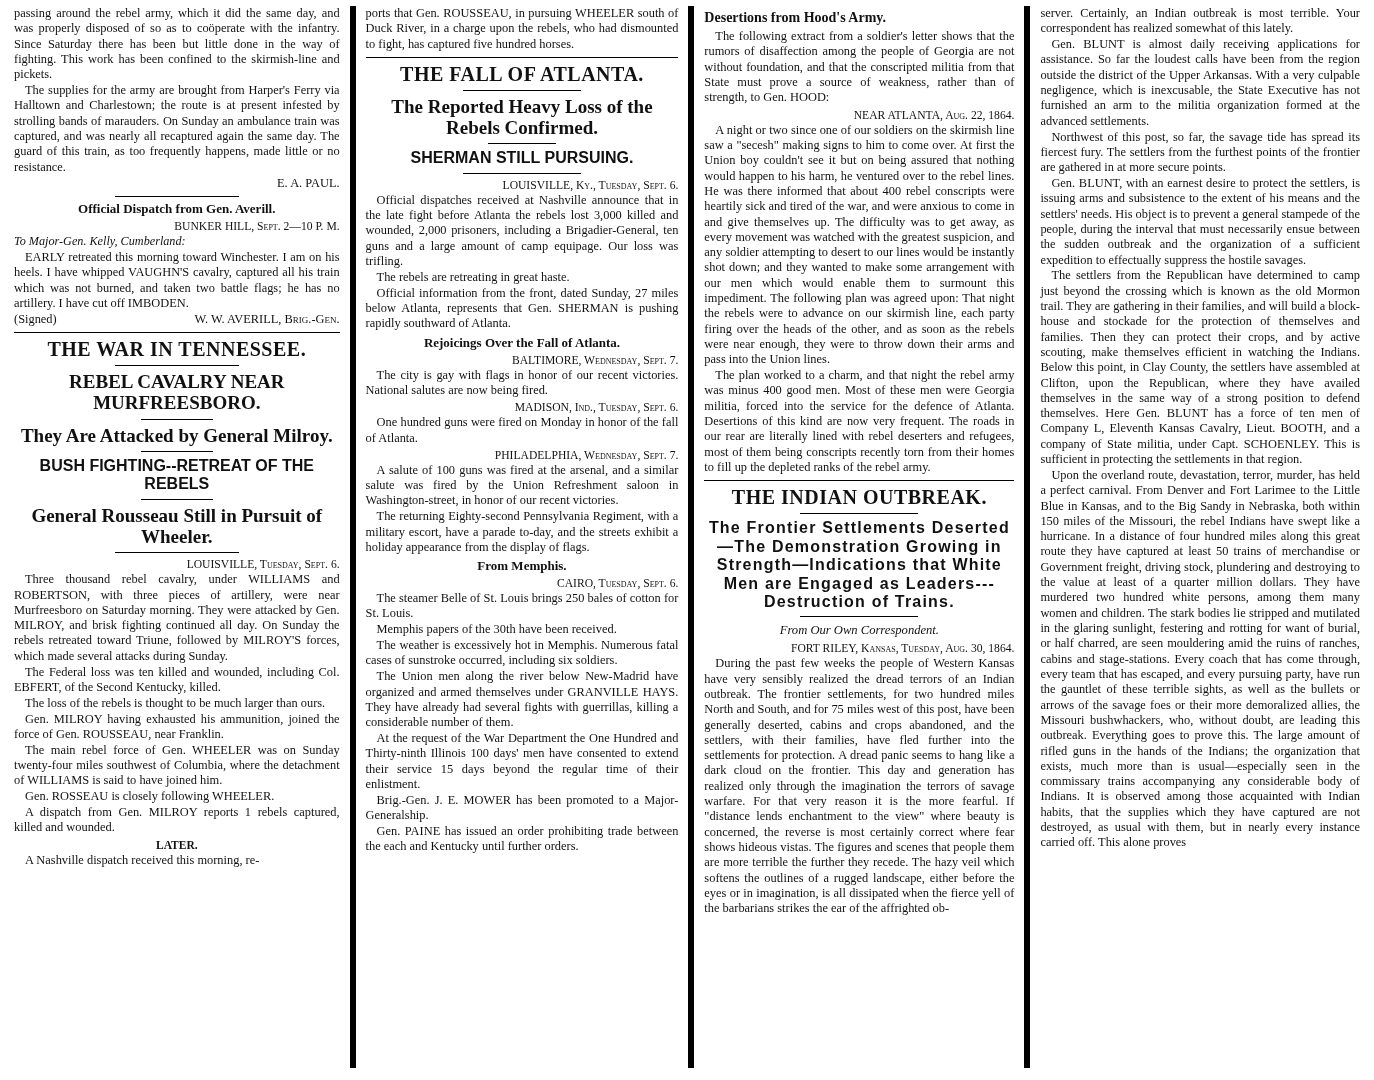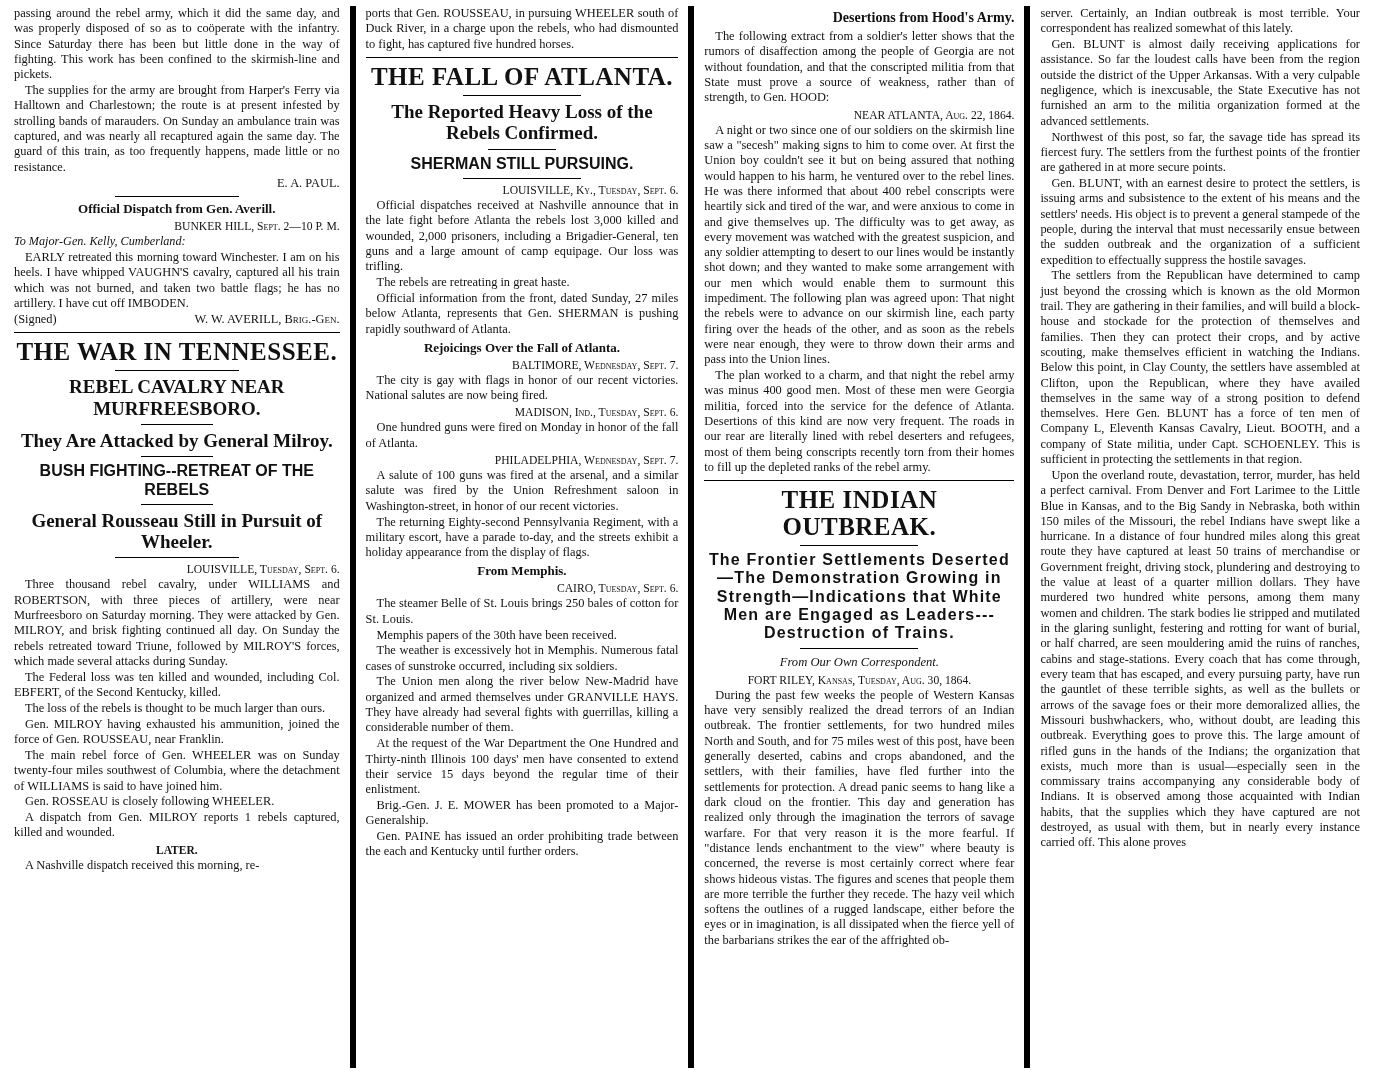--- a/index.html
+++ b/index.html
@@ -62,21 +62,21 @@
     justify-content: space-between;
   }
 
   .dateline {
     text-align: right;
     font-size: 11.6px;
     font-variant: small-caps;
     margin: 3px 0 1px 0;
   }
   .dateline-l {
-    text-align: center;
+    text-align: right;
     font-size: 11.6px;
     font-variant: small-caps;
     margin: 2px 0 1px 0;
   }
   .addressee {
     font-size: 12.2px;
     font-style: italic;
     margin: 1px 0 1px 0;
   }
   .correspondent {
@@ -93,42 +93,42 @@
     width: 100%;
   }
   .rule.short { width: 38%; }
   .rule.tiny { width: 22%; }
 
   
   h1.hl {
     text-align: center;
     font-family: "Liberation Serif", serif;
     font-weight: bold;
-    font-size: 25px;
+    font-size: 20px;
     letter-spacing: 0.5px;
     margin: 6px 0 4px 0;
     line-height: 1.05;
   }
   h2.hl {
     text-align: center;
     font-family: "Liberation Serif", serif;
     font-weight: bold;
     font-size: 19px;
     margin: 5px 0 4px 0;
     line-height: 1.12;
   }
   h3.hl {
     text-align: center;
     font-weight: bold;
     font-size: 16px;
     margin: 5px 0 3px 0;
     line-height: 1.15;
   }
   h4.hl {
-    text-align: right;
+    text-align: left;
     font-weight: bold;
     font-size: 14px;
     margin: 4px 0 3px 0;
     line-height: 1.15;
   }
   h5.hl {
     text-align: center;
     font-weight: bold;
     font-size: 13px;
     margin: 4px 0 2px 0;

